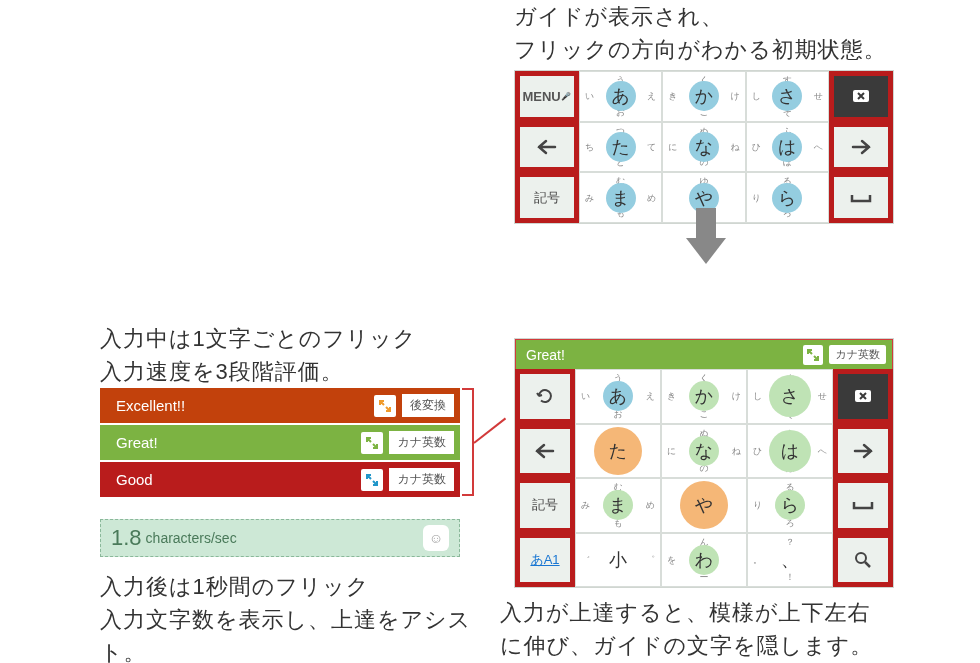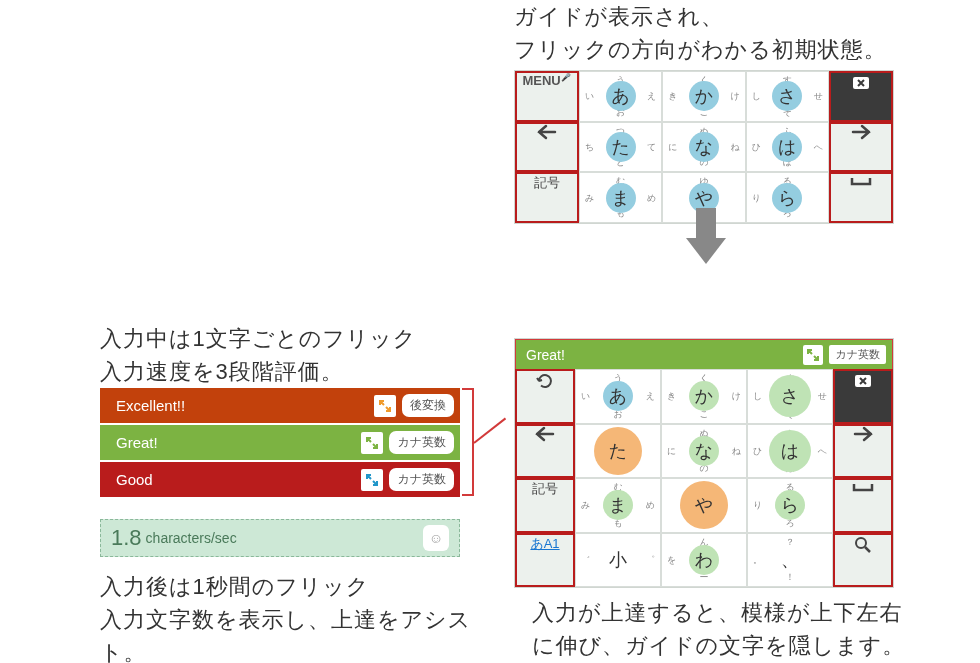--- a/index.html
+++ b/index.html
@@ -1,25 +1,25 @@
 <!DOCTYPE html>
 <html><head>
 <meta charset="utf-8">
 <style>
 *{box-sizing:border-box;margin:0;padding:0}
 body{font-family:"Hiragino Kaku Gothic ProN","Yu Gothic",Meiryo,sans-serif;background:#fff;width:980px;height:663px;position:relative;font-size:14px;color:#333}
 .caption{font-size:22px;line-height:1.5;letter-spacing:1px}
 .caption.top-right{position:absolute;left:514px;top:0;width:380px}
 .caption.mid-left{position:absolute;left:100px;top:322px;width:380px}
 .caption.bot-left{position:absolute;left:100px;top:570px;width:380px}
-.caption.bot-right{position:absolute;left:532px;top:596px;width:380px}
+.caption.bot-right{position:absolute;left:500px;top:596px;width:380px}
 .kbd{position:absolute;background:#ecf1ed;border:1px solid #d0d6d1}
 .kbd.small{left:514px;top:70px;width:380px;height:154px;display:grid;grid-template-columns:64px 1fr 1fr 1fr 64px;grid-template-rows:repeat(3,1fr)}
 .kbd.big{left:514px;top:338px;width:380px;height:250px;display:grid;grid-template-columns:60px 1fr 1fr 1fr 60px;grid-template-rows:30px repeat(4,1fr)}
-.kbd .outcell{display:flex;align-items:flex-start;justify-content:center;border:2px solid #b91c1c;background:#ecf1ed;font-size:14px;color:#444;position:relative}
+.kbd .outcell{display:flex;align-items:center;justify-content:center;border:5px solid #b91c1c;background:#ecf1ed;font-size:14px;color:#444;position:relative}
 .kbd .outcell.dark{background:#3a3a3a;color:#fff}
 .kbd .letcell{position:relative;border:1px solid #d8ddd9;background:#fff}
 .kbd .letcell .center{position:absolute;left:50%;top:50%;transform:translate(-50%,-50%);width:30px;height:30px;border-radius:50%;background:#94cde0;display:flex;align-items:center;justify-content:center;font-size:18px;color:#333}
 .kbd .letcell .center.orange{background:#f5b777}
 .kbd .letcell .center.green{background:#bfe3b5}
 .kbd .letcell.orange-big .center{width:48px;height:48px;background:#f5b777}
 .kbd .letcell.green-big .center{width:42px;height:42px;background:#bfe3b5}
 .kbd .letcell .sm{position:absolute;font-size:9px;color:#888}
 .kbd .letcell .sm.n{left:50%;top:2px;transform:translateX(-50%)}
 .kbd .letcell .sm.s{left:50%;bottom:2px;transform:translateX(-50%)}
@@ -28,21 +28,21 @@
 .kbd .bar{grid-column:1/6;display:flex;align-items:center;background:#7cb342;color:#fff;font-size:14px;border:1px solid #d23a3a;border-bottom:none;padding:0 6px;gap:6px}
 .kbd .bar .lbl{flex:1;padding-left:4px}
 .kbd .bar .ic{width:20px;height:20px;background:#fff;color:#7cb342;display:flex;align-items:center;justify-content:center;border-radius:2px;font-size:12px}
 .kbd .bar .btn{background:#fff;color:#555;font-size:11px;padding:2px 6px;border-radius:2px}
 .arrow-down{position:absolute;left:686px;top:238px;width:0;height:0;border-left:20px solid transparent;border-right:20px solid transparent;border-top:26px solid #888}
 .arrow-down::before{content:"";position:absolute;left:-10px;top:-56px;width:20px;height:30px;background:#888}
 .ratings{position:absolute;left:100px;top:388px;width:360px}
 .rating{height:35px;display:flex;align-items:center;padding:0 6px;color:#fff;font-size:15px;margin-bottom:2px;gap:6px}
 .rating .lbl{flex:1;padding-left:10px}
 .rating .ic{width:22px;height:22px;background:#fff;display:flex;align-items:center;justify-content:center;border-radius:2px}
-.rating .btn{background:#fff;color:#555;font-size:12px;padding:3px 8px;border-radius:7px}
+.rating .btn{background:#fff;color:#555;font-size:12px;padding:3px 8px;border-radius:0}
 .rating.orange{background:#c2410c}.rating.orange .ic{color:#f09a2a}
 .rating.green{background:#7cb342}.rating.green .ic{color:#7cb342}
 .rating.blue{background:#b91c1c}.rating.blue .ic{color:#2196c9}
 .bracket{position:absolute;left:462px;top:388px;width:12px;height:108px;border-top:2px solid #d23a3a;border-right:2px solid #d23a3a;border-bottom:2px solid #d23a3a}
 .bracket-line{position:absolute;left:474px;top:442px;width:40px;height:2px;background:#d23a3a;transform-origin:left center;transform:rotate(-38deg)}
 .speed{position:absolute;left:100px;top:519px;width:360px;height:38px;background:#cde8d6;border:1px dashed #8ab89a;display:flex;align-items:center;padding:0 10px;color:#4a7a5a;font-size:14px}
 .speed .num{font-size:22px;margin-right:4px}
 .speed .fill{flex:1}
 .speed .face{width:26px;height:26px;border-radius:6px;background:#fff;display:flex;align-items:center;justify-content:center;color:#999;font-size:14px}
 .menu-txt{font-size:13px;font-weight:600;color:#555}

